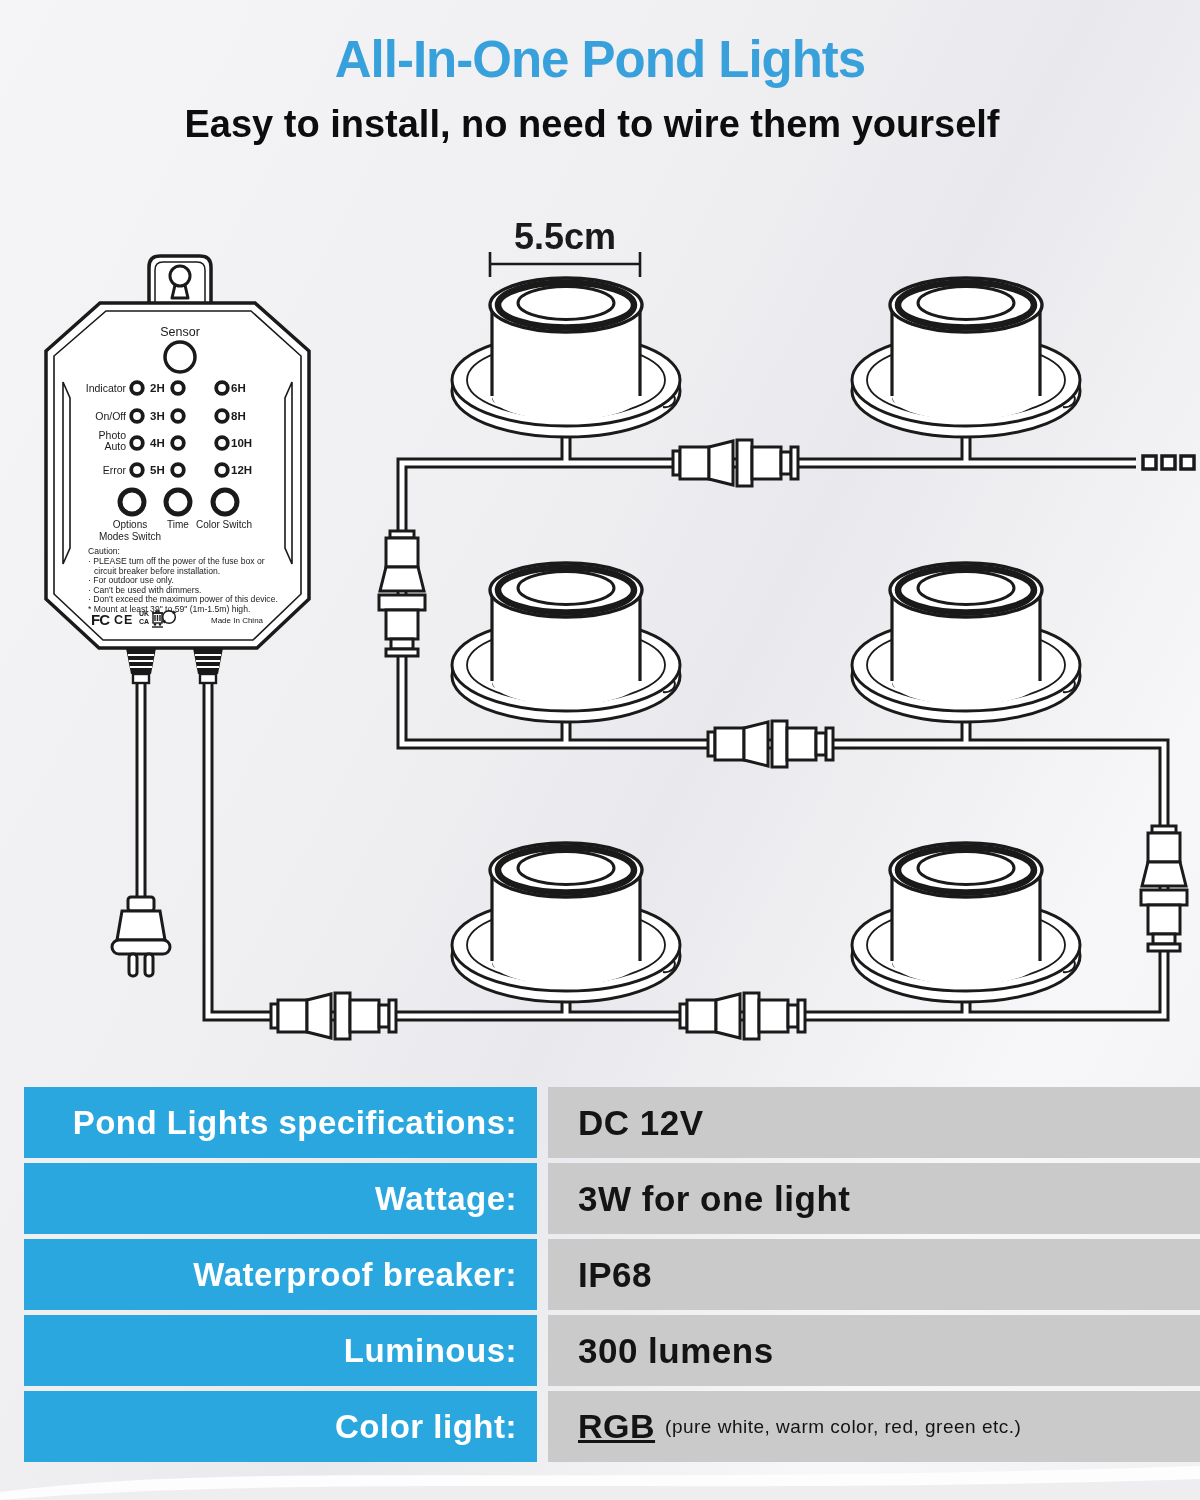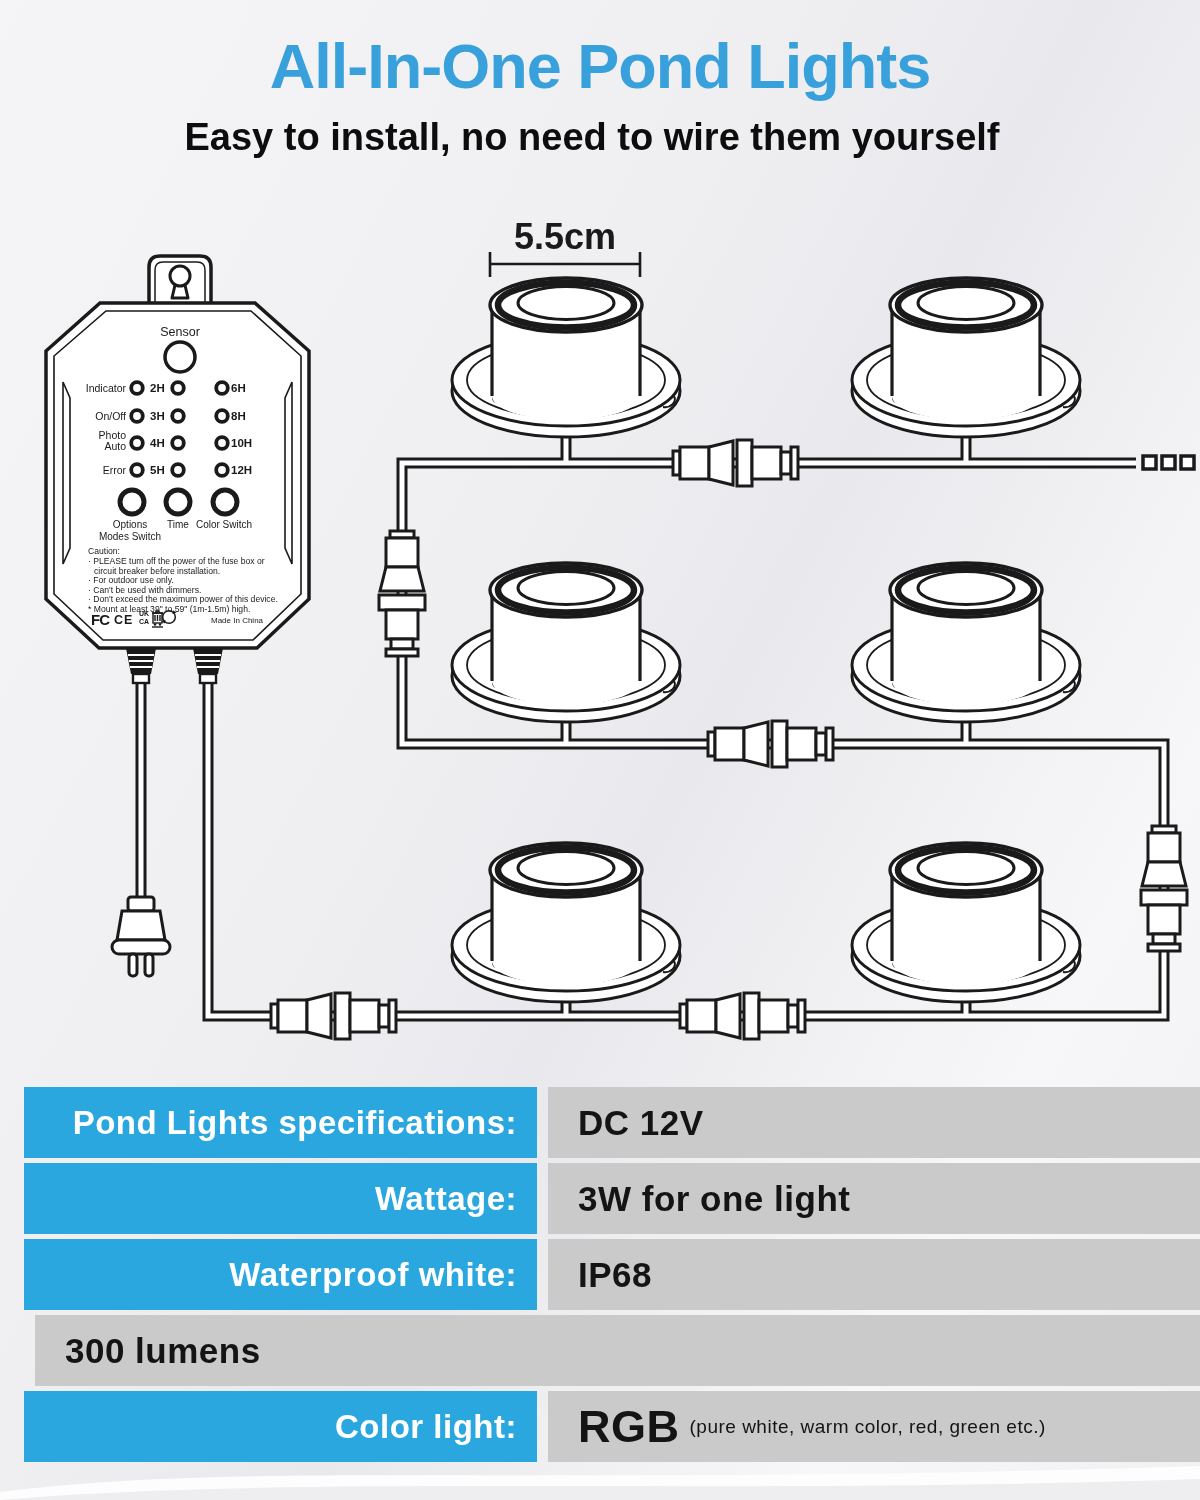--- a/index.html
+++ b/index.html
@@ -3,21 +3,21 @@
 <meta charset="utf-8">
 <style>
   html,body{margin:0;padding:0;background:#e8e8eb;}
   .page{
     position:relative;width:1200px;height:1500px;overflow:hidden;
     font-family:"Liberation Sans", sans-serif;
     background:linear-gradient(118deg,#f5f5f7 0%,#efeff2 40%,#e9e9ed 55%,#f7f7f9 80%,#f1f1f4 100%);
   }
   .hdr{position:absolute;top:0;left:0;width:100%;text-align:center;z-index:3;}
   .hdr h1{
-    margin:30px 0 0 0;font-size:63px;font-weight:800;letter-spacing:-1px;
+    margin:30px 0 0 0;font-size:51px;font-weight:800;letter-spacing:-1px;
     color:#38a1db;font-family:"Liberation Sans", sans-serif;
   }
   .hdr p{
     margin:14px 16px 0 0;font-size:38px;font-weight:600;color:#0d0d0d;letter-spacing:0;
   }
   svg text{font-family:"Liberation Sans", sans-serif;fill:#1a1a1a;}
   .diagram-svg{position:absolute;top:0;left:0;z-index:2;}
 
   .spec-table{position:absolute;left:24px;top:1087px;width:1180px;z-index:3;
     display:flex;flex-direction:column;gap:5px;}
@@ -25,21 +25,21 @@
   .spec-label{
     width:513px;background:#2ba7e0;color:#ffffff;display:flex;align-items:center;
     justify-content:flex-end;padding-right:20px;box-sizing:border-box;
     font-size:33px;font-weight:700;letter-spacing:.5px;
   }
   .spec-value{
     flex:1;background:#cacaca;color:#141414;display:flex;align-items:center;
     margin-left:11px;padding-left:30px;box-sizing:border-box;
     font-size:35px;font-weight:600;letter-spacing:.5px;
   }
-  .spec-value .big{font-size:45px;font-weight:700;}
+  .spec-value .big{font-size:34px;font-weight:700;text-decoration:underline;}
   .spec-value .note{font-size:19px;font-weight:500;margin-left:10px;}
   .wave{position:absolute;left:0;top:1452px;width:1200px;height:48px;z-index:1;}
 </style>
 </head>
 <body>
 
 <div class="page">
 
   <div class="hdr">
     <h1>All-In-One Pond Lights</h1>
@@ -240,27 +240,28 @@
       </div>
     </div>
     <div class="spec-row">
       <div class="spec-label">Wattage:</div>
       <div class="spec-value">
         <span>3W for one light</span>
         <span class="note"></span>
       </div>
     </div>
     <div class="spec-row">
-      <div class="spec-label">Waterproof white:</div>
+      <div class="spec-label">Waterproof breaker:</div>
       <div class="spec-value">
         <span>IP68</span>
         <span class="note"></span>
       </div>
     </div>
     <div class="spec-row">
+      <div class="spec-label">Luminous:</div>
       <div class="spec-value">
         <span>300 lumens</span>
         <span class="note"></span>
       </div>
     </div>
     <div class="spec-row">
       <div class="spec-label">Color light:</div>
       <div class="spec-value">
         <span class="big">RGB</span>
         <span class="note">(pure white, warm color, red, green etc.)</span>

